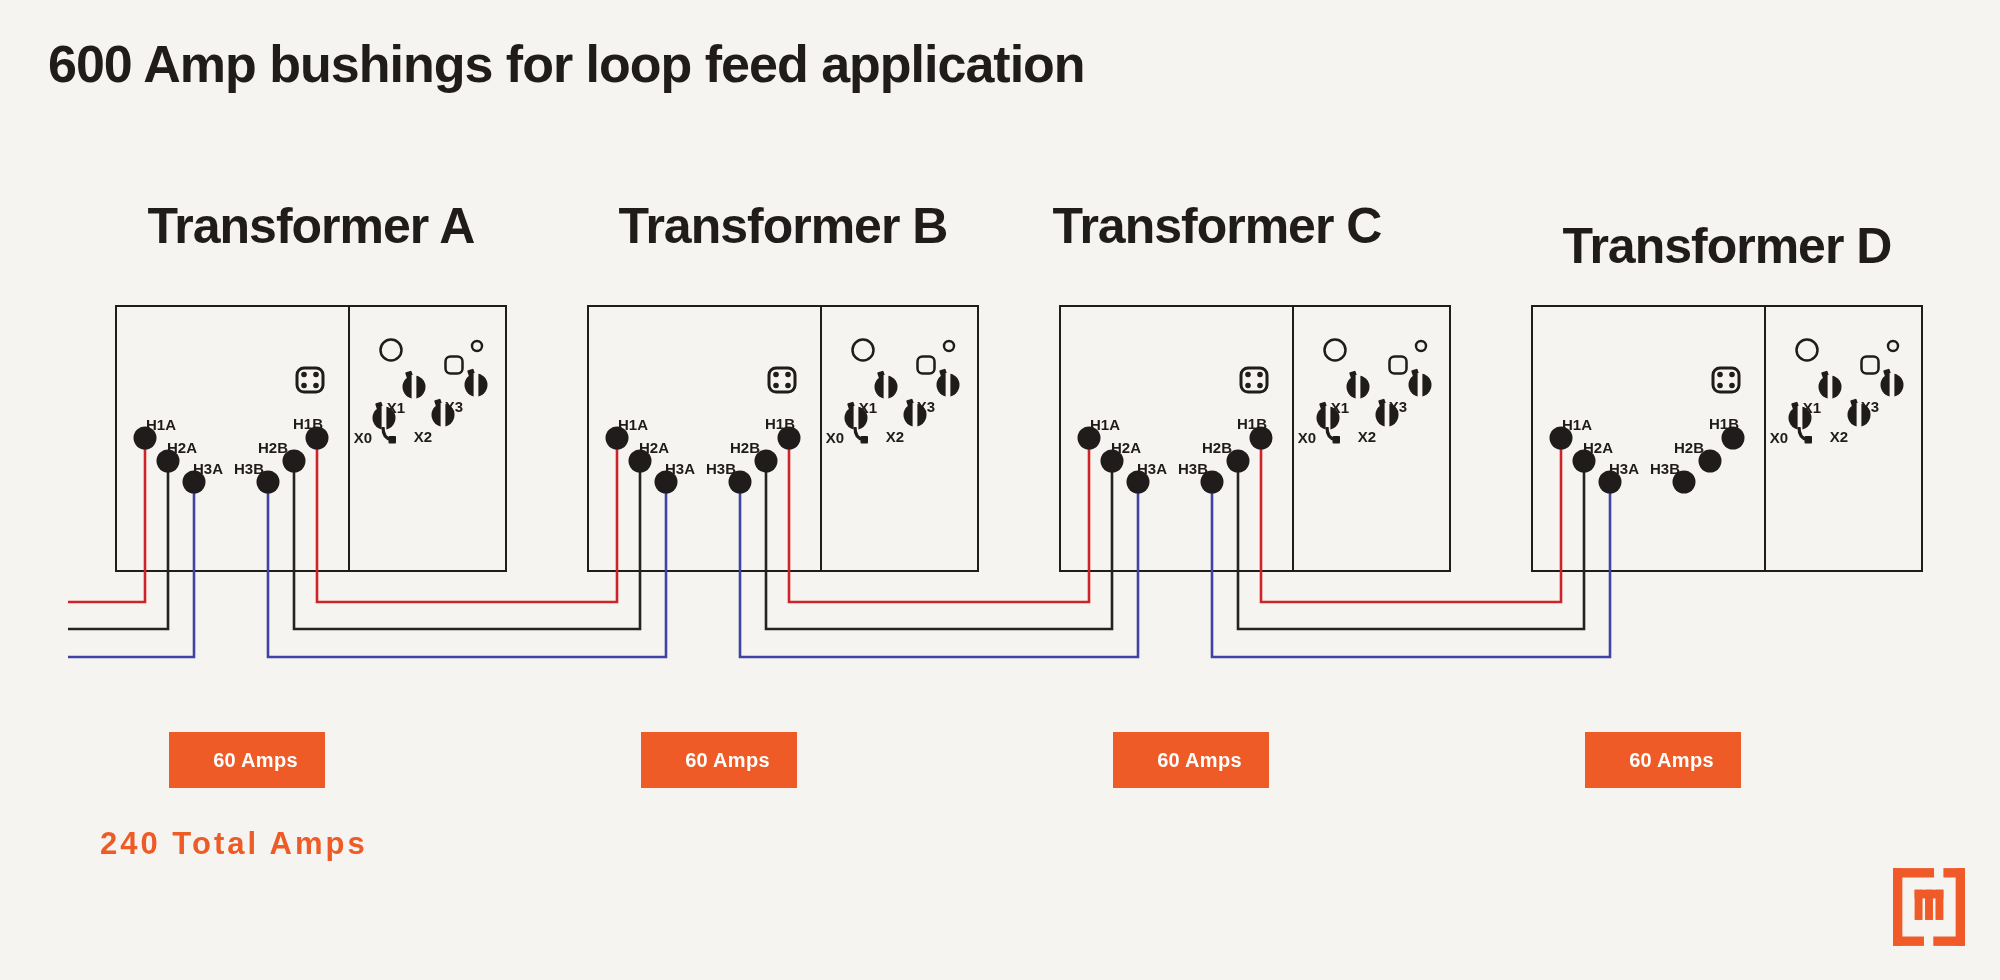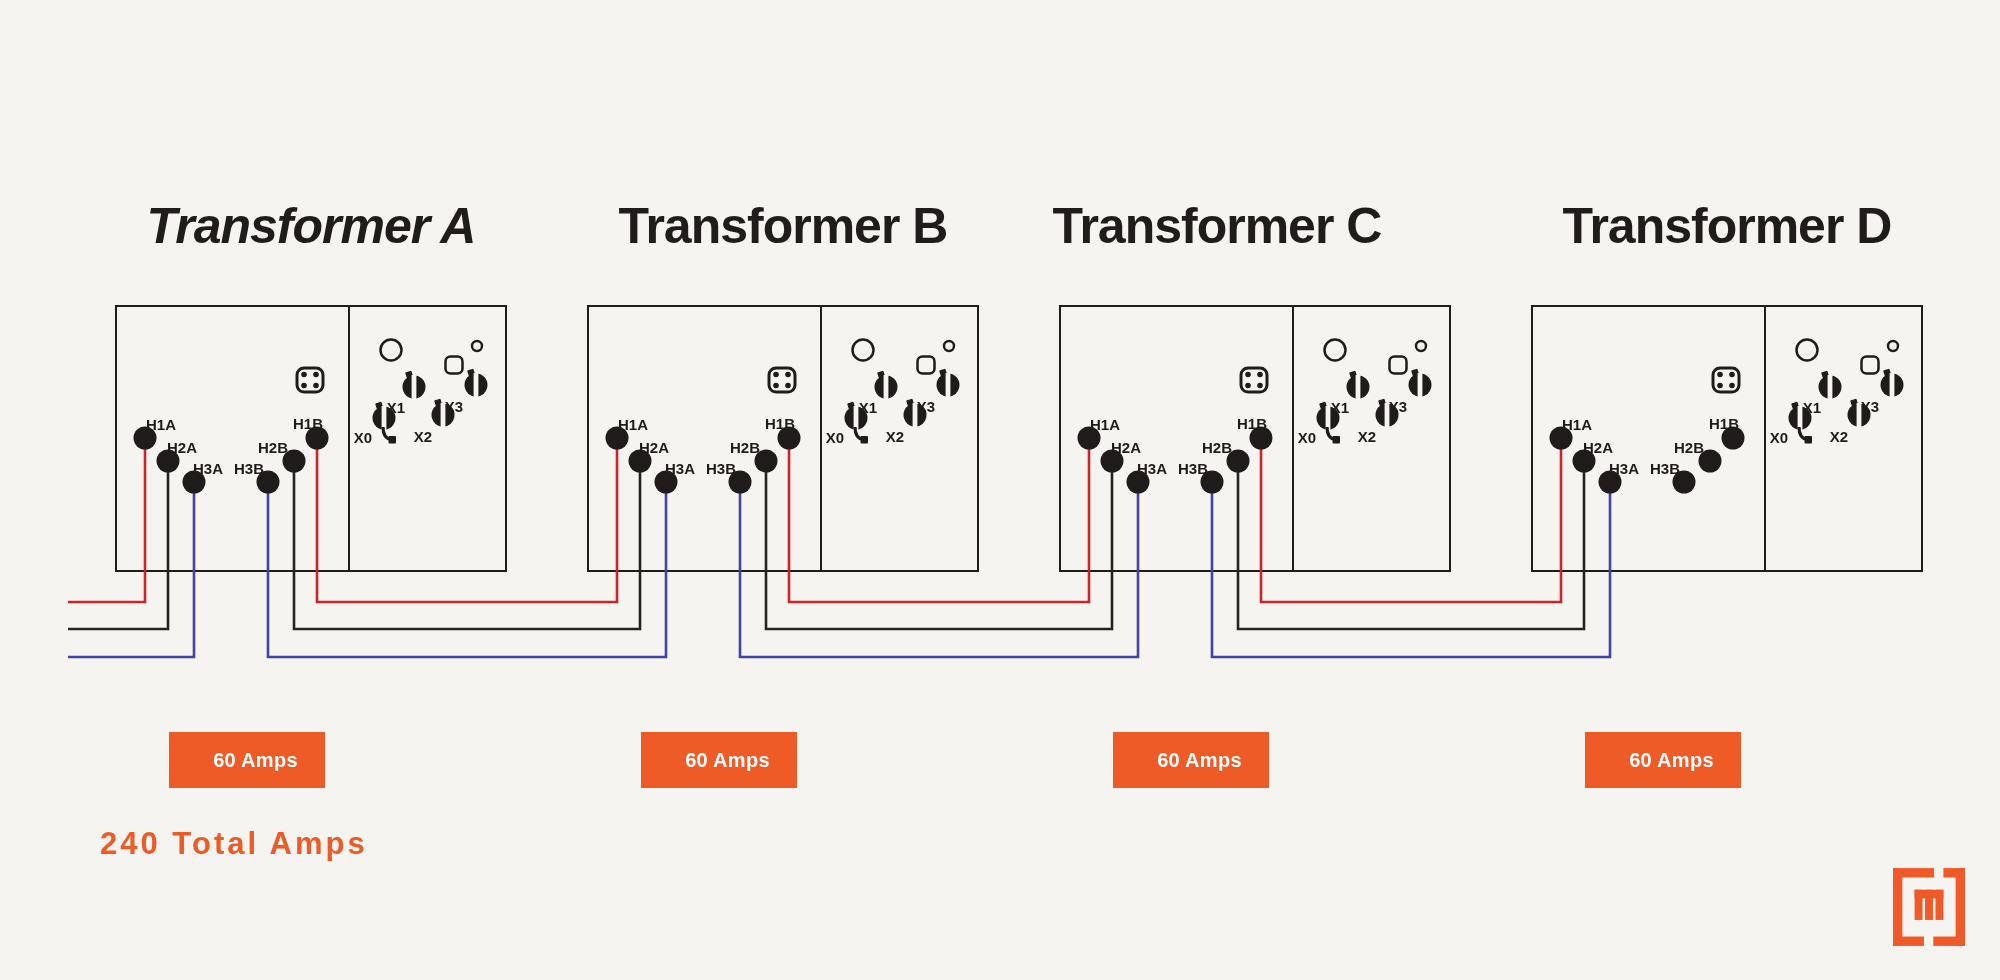--- a/index.html
+++ b/index.html
@@ -34,23 +34,24 @@
     font-size:31px;font-weight:700;letter-spacing:3px;color:#EF5B26;white-space:nowrap;
   }
   .wire-layer{position:absolute;left:0;top:0;pointer-events:none;}
   .logo{position:absolute;left:1893px;top:868px;}
 </style>
 </head>
 <body>
 
 <div class="canvas">
 
+  <h1 class="page-title">600 Amp bushings for loop feed application</h1>
 
   <div id="units">
-      <div class="t-name" style="left: 115px; width: 392px; font-style: italic;">Transformer A</div>
+      <div class="t-name" style="left: 115px; width: 392px;">Transformer A</div>
       <div class="t-box" style="left: 115px; top: 305px; width: 392px; height: 267px;">
         <div class="t-divider" style="left: 230.75px;"></div>
       </div>
       <div class="b-label" style="left: 133px; top: 404px;">H1A</div>
       <div class="b-label" style="left: 154px; top: 427px;">H2A</div>
       <div class="b-label" style="left: 180px; top: 448px;">H3A</div>
       <div class="b-label" style="left: 221px; top: 448px;">H3B</div>
       <div class="b-label" style="left: 245px; top: 427px;">H2B</div>
       <div class="b-label" style="left: 280px; top: 403px;">H1B</div>
       <div class="x-label" style="left: 335px; top: 417px;">X0</div>
@@ -81,21 +82,21 @@
       <div class="b-label" style="left: 1098px; top: 427px;">H2A</div>
       <div class="b-label" style="left: 1124px; top: 448px;">H3A</div>
       <div class="b-label" style="left: 1165px; top: 448px;">H3B</div>
       <div class="b-label" style="left: 1189px; top: 427px;">H2B</div>
       <div class="b-label" style="left: 1224px; top: 403px;">H1B</div>
       <div class="x-label" style="left: 1279px; top: 417px;">X0</div>
       <div class="x-label" style="left: 1312px; top: 387px;">X1</div>
       <div class="x-label" style="left: 1339px; top: 416px;">X2</div>
       <div class="x-label" style="left: 1370px; top: 386px;">X3</div>
       <div class="amp-badge" style="left: 1113px; top: 732px; width: 139px; height: 56px; background: rgb(239, 91, 38); color: rgb(255, 255, 255);">60 Amps</div>
-      <div class="t-name" style="left: 1531px; width: 392px;">Transformer D</div>
+      <div class="t-name" style="left: 1531px; width: 392px; margin-top: 20px;">Transformer D</div>
       <div class="t-box" style="left: 1531px; top: 305px; width: 392px; height: 267px;">
         <div class="t-divider" style="left: 230.75px;"></div>
       </div>
       <div class="b-label" style="left: 1549px; top: 404px;">H1A</div>
       <div class="b-label" style="left: 1570px; top: 427px;">H2A</div>
       <div class="b-label" style="left: 1596px; top: 448px;">H3A</div>
       <div class="b-label" style="left: 1637px; top: 448px;">H3B</div>
       <div class="b-label" style="left: 1661px; top: 427px;">H2B</div>
       <div class="b-label" style="left: 1696px; top: 403px;">H1B</div>
       <div class="x-label" style="left: 1751px; top: 417px;">X0</div>

